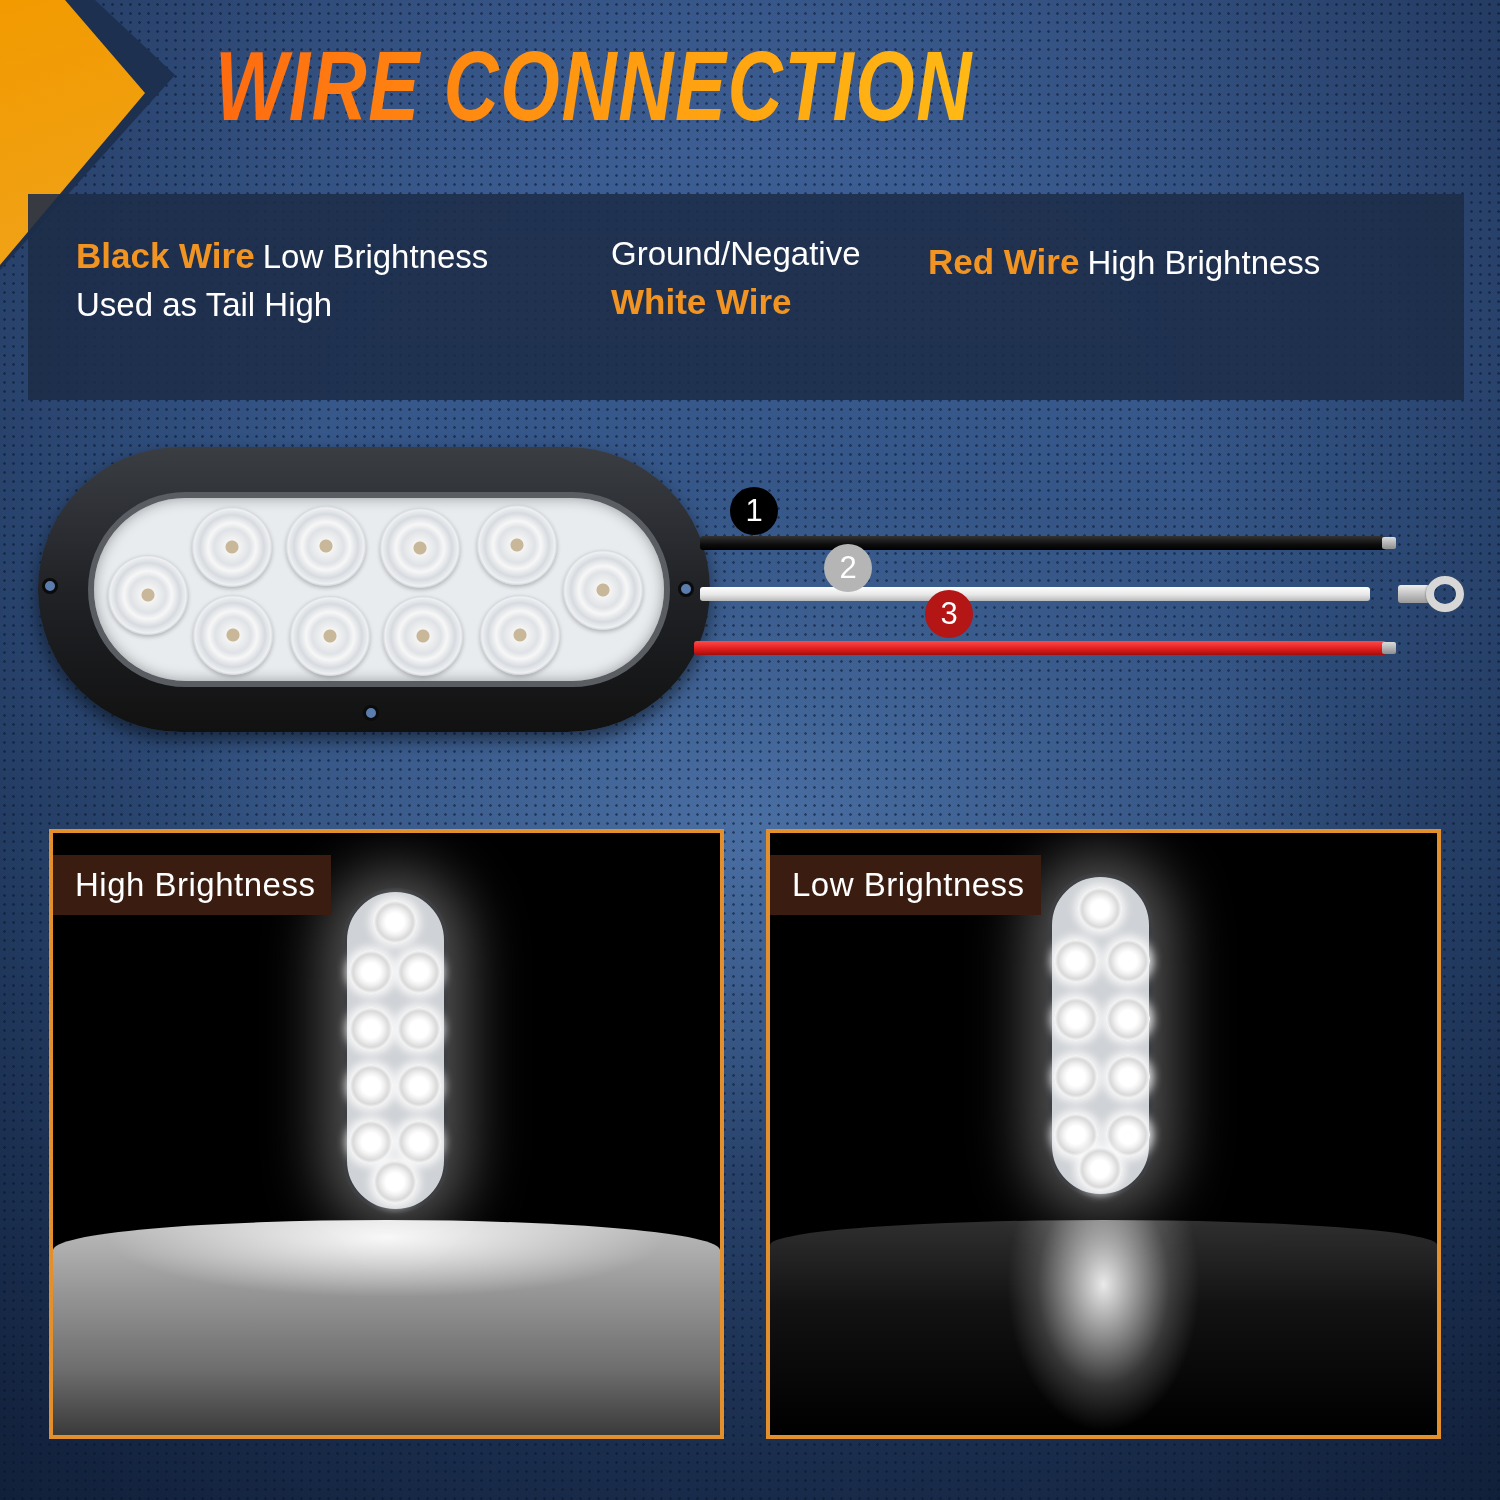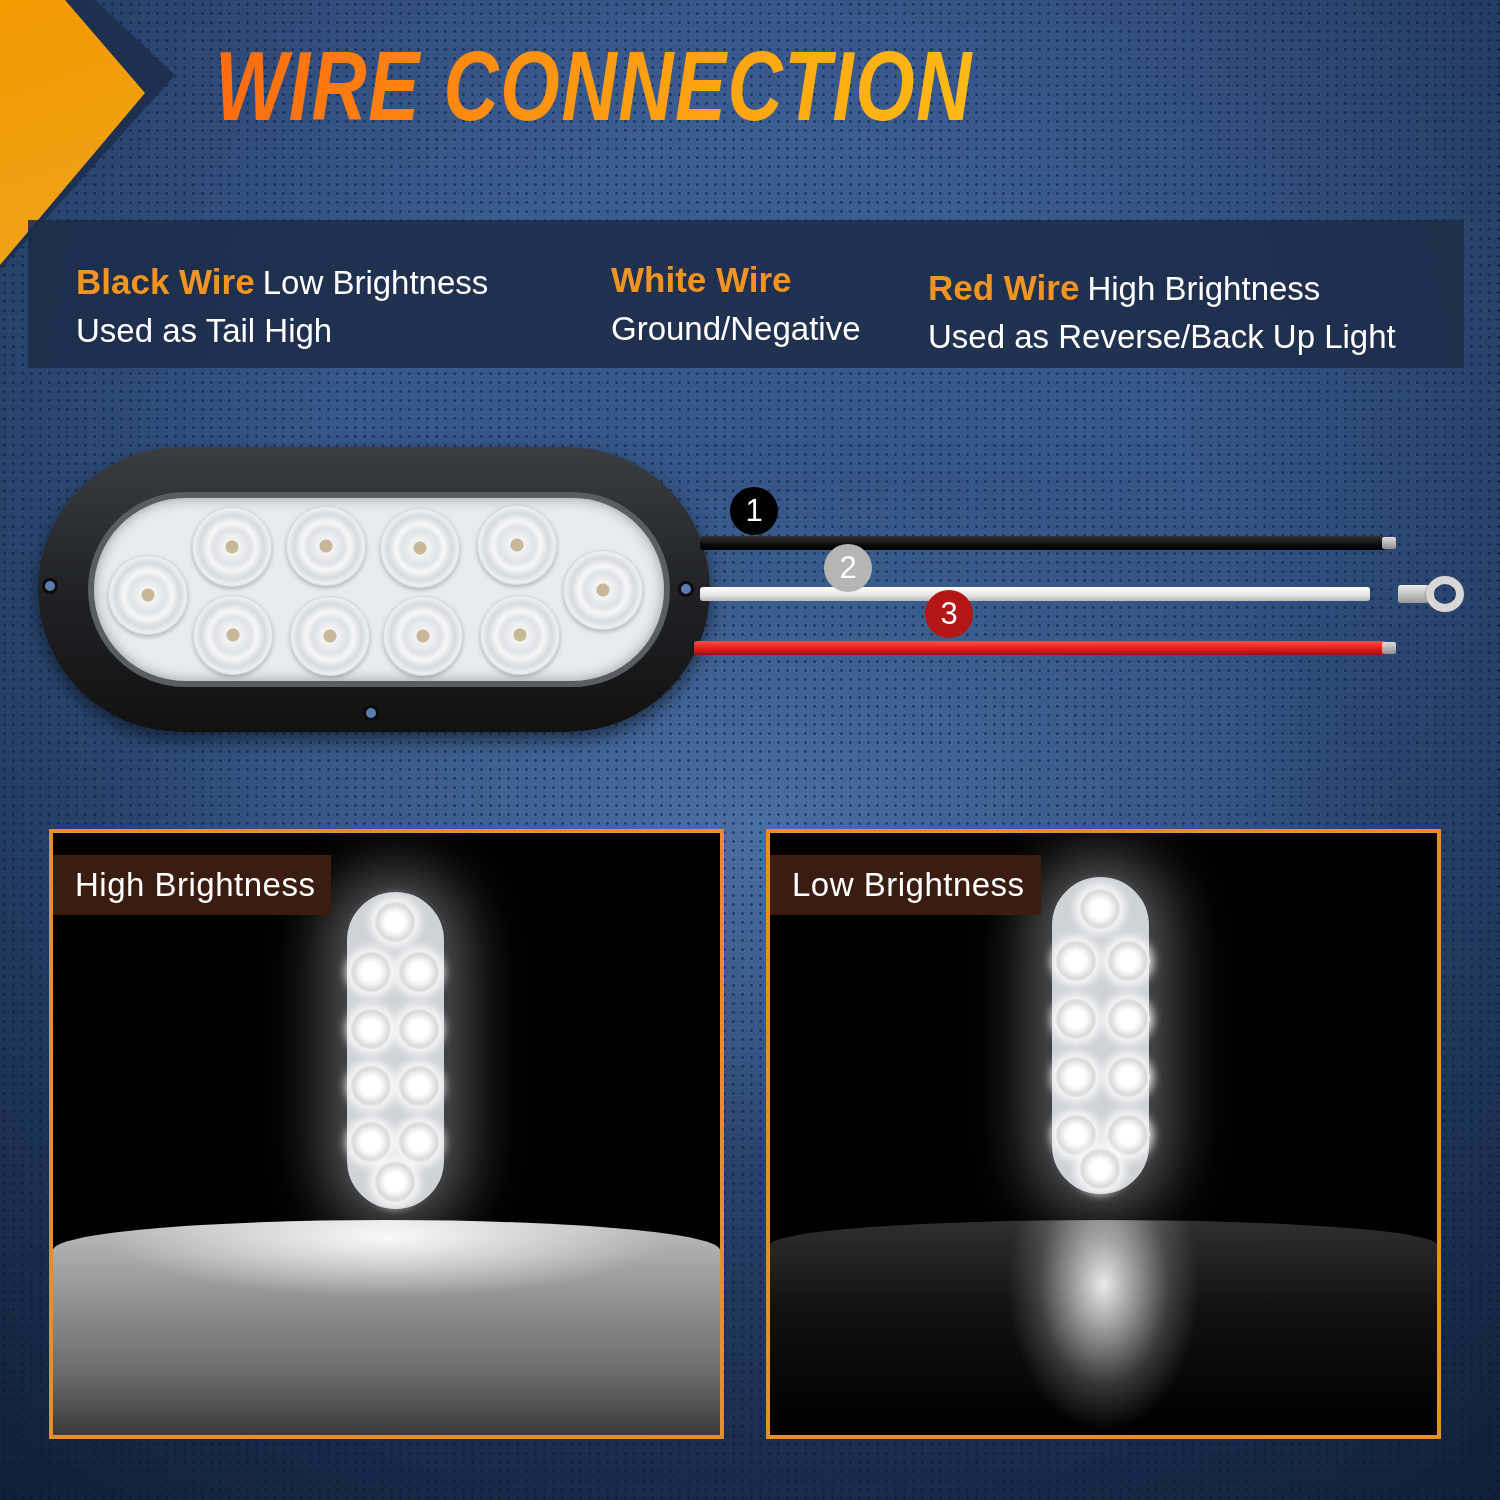--- a/index.html
+++ b/index.html
@@ -23,21 +23,21 @@
   .chevron{position:absolute;left:0;top:0;width:145px;height:270px;
     background:linear-gradient(160deg,#f29a00,#f0a31a);clip-path:polygon(0 0,65px 0,145px 93px,0 265px)}
   .title{position:absolute;left:215px;top:30px;font-weight:900;font-style:italic;
     font-size:98px;letter-spacing:2px;transform:scaleX(.78);transform-origin:left;
     font-family:"Liberation Sans",sans-serif;
     background:linear-gradient(90deg,#ff6a10 0%,#ff9a10 50%,#ffb914 100%);
     -webkit-background-clip:text;background-clip:text;color:transparent;
     text-shadow:none;white-space:nowrap}
 
   
-  .info{position:absolute;left:28px;top:220px;width:1436px;height:148px;
+  .info{position:absolute;left:28px;top:194px;width:1436px;height:206px;
     background:rgba(28,44,72,.88);}
   .info-col{position:absolute;font-size:33px;color:#fff;line-height:48px}
   .info-col .hl{color:#f29422;font-weight:bold;font-size:35px;margin-right:8px}
   .col1{left:48px;top:38px}
   .col2{left:583px;top:36px}
   .col3{left:900px;top:44px}
 
   
   .lamp-outer{position:absolute;left:38px;top:447px;width:672px;height:285px;border-radius:145px;
     background:linear-gradient(180deg,#3a3d42 0%,#202226 50%,#111 100%);box-shadow:0 8px 18px rgba(0,0,0,.5)}
@@ -96,26 +96,25 @@
 <div class="chevron-dark"></div>
 <div class="chevron"></div>
 <div class="title">WIRE CONNECTION</div>
 
 <section class="info">
   <div class="info-col col1">
     <div><span class="hl">Black Wire</span><span>Low Brightness</span></div>
     <div>Used as Tail High</div>
   </div>
   <div class="info-col col2">
+    <div>Ground/Negative</div>
     <div><span class="hl">White Wire</span></div>
-    <div>Ground/Negative</div>
   </div>
   <div class="info-col col3">
     <div><span class="hl">Red Wire</span><span>High Brightness</span></div>
-    <div>Used as Reverse/Back Up Light</div>
   </div>
 </section>
 
 <div>
   <div class="tab" style="left:345px;top:450px"></div>
   <div class="tab-hole" style="left:369px;top:458px"></div>
   <div class="tab" style="left:345px;top:690px"></div>
   <div class="lamp-outer"></div>
   <div class="tab-hole" style="left:363px;top:705px"></div>
   <div class="tab-hole" style="left:42px;top:578px"></div>

